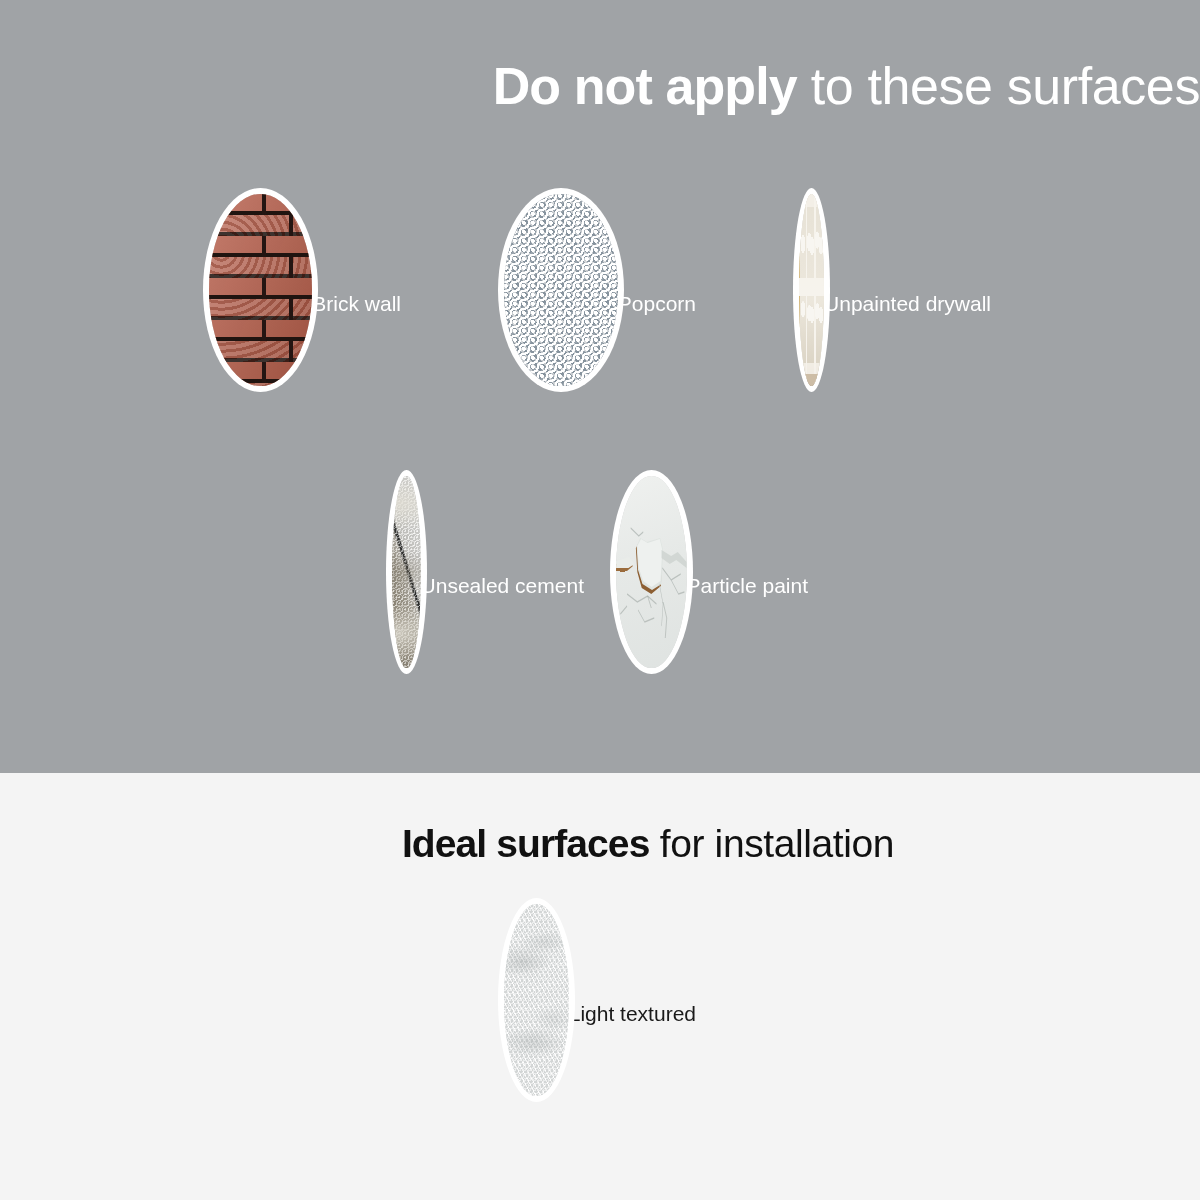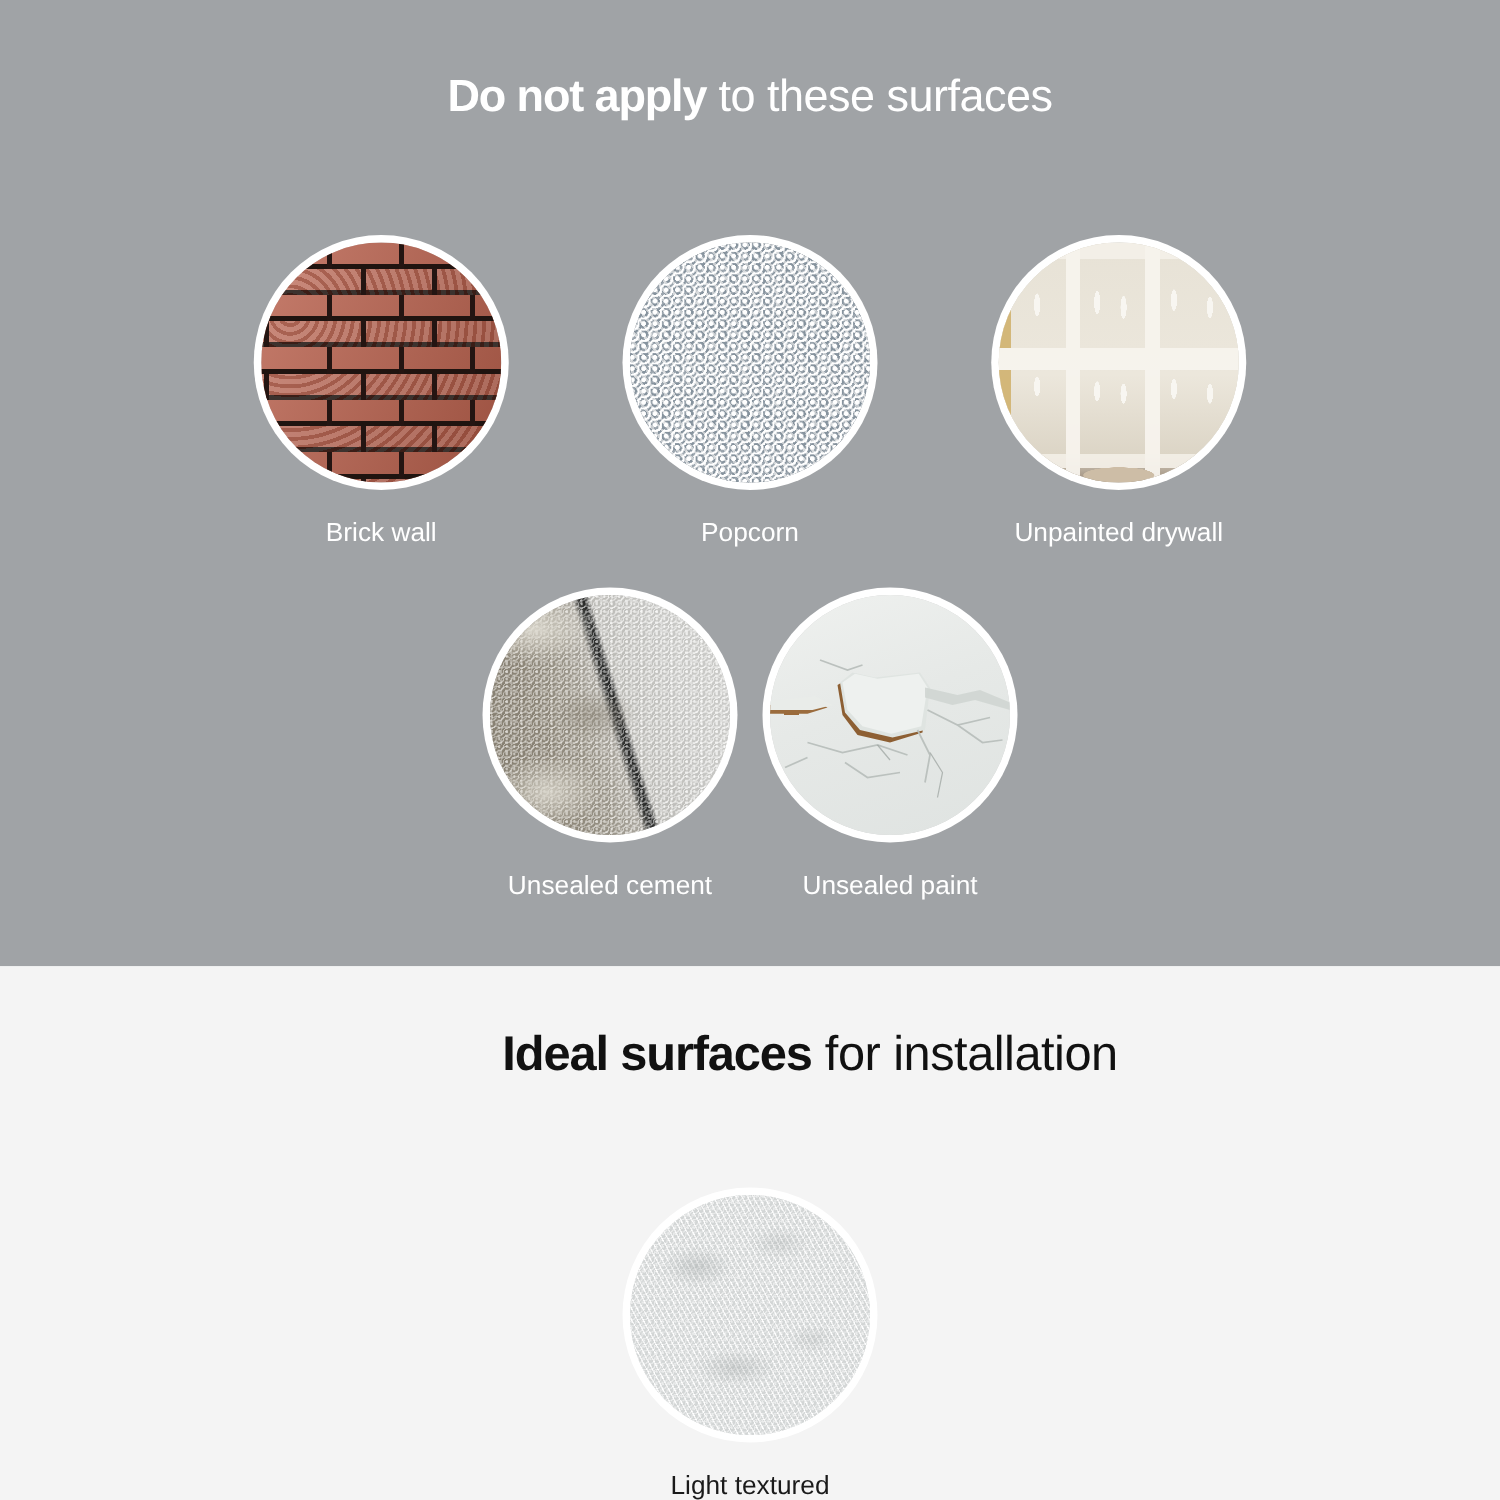--- a/index.html
+++ b/index.html
@@ -42,22 +42,23 @@
   .heading {
     position: absolute;
     left: 0;
     width: 1200px;
     text-align: center;
     letter-spacing: -0.4px;
     white-space: nowrap;
   }
   .heading-avoid {
     top: 56px;
-    font-size: 36px;
+    font-size: 52px;
     color: #ffffff;
+    text-align: right;
   }
   .heading-ideal {
     top: 822px;
     font-size: 39px;
     color: #111111;
     margin-left: 48px;
   }
   .heading .strong {
     font-weight: 700;
     letter-spacing: -0.9px;
@@ -70,26 +71,26 @@
   .tile-row {
     position: absolute;
     left: 0;
     width: 1200px;
     display: flex;
     justify-content: center;
     gap: 103px;
   }
   .row-avoid-1 { top: 194px; }
   .row-avoid-2 { top: 476px; gap: 32px; }
-  .row-ideal-1 { top: 956px; }
+  .row-ideal-1 { top: 904px; }
 
   .tile {
     width: 192px;
     display: flex;
-    flex-direction: column;
+    flex-direction: row;
     align-items: center;
   }
 
   .swatch {
     position: relative;
     width: 192px;
     height: 192px;
     border-radius: 50%;
     overflow: hidden;
     box-shadow: 0 0 0 6px #ffffff;
@@ -407,21 +408,21 @@
               <path d="M150 104 L170 118 L186 116"></path>
               <path d="M12 138 L30 130"></path>
             </g>
             <g stroke="#9aa19d" stroke-width="1" fill="none" opacity="0.7">
               <path d="M128 126 L138 142 L134 162"></path>
               <path d="M86 120 L96 132"></path>
             </g>
           </svg>
         </div>
       </div>
-      <div class="tile-label label-light">Unsealed paint</div>
+      <div class="tile-label label-light">Particle paint</div>
     </div>
 
   </div>
 
   <div class="section section-ideal"></div>
 
   <div class="heading heading-ideal">
     <span class="strong">Ideal surfaces</span><span class="light"> for installation</span>
   </div>
 

